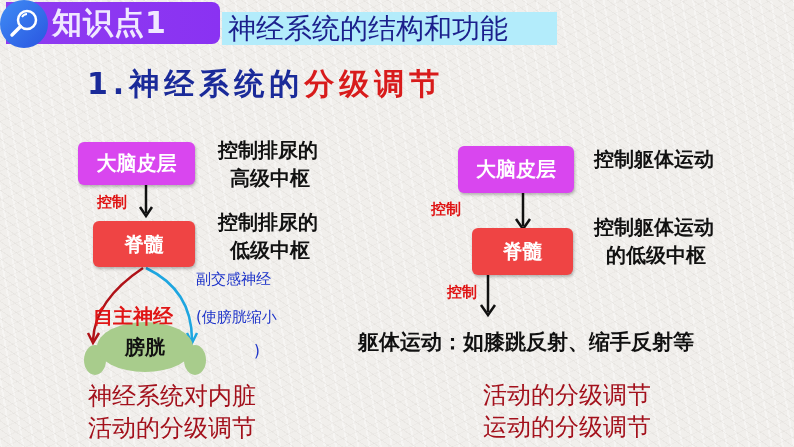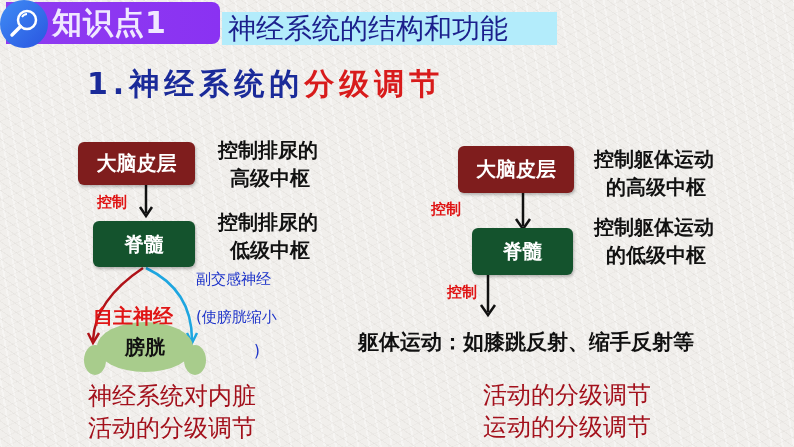--- a/index.html
+++ b/index.html
@@ -45,22 +45,22 @@
     font-size: 30px; font-weight: bold; letter-spacing: 5px;
   }
   .section-title .navy { color: #1a2a99; }
   .section-title .red { color: #d81b1b; }
 
   .box {
     display: flex; align-items: center; justify-content: center;
     color: #ffffff; font-weight: bold; font-size: 20px;
     border-radius: 6px; box-shadow: 1px 2px 3px rgba(0,0,0,0.25);
   }
-  .box.blue { background: #7f1d1d; }
-  .box.green { background: #14532d; }
+  .box.blue { background: #d946ef; }
+  .box.green { background: #ef4444; }
 
   .black-label { font-weight: bold; font-size: 20px; color: #111; line-height: 28px; }
   .red-label { font-weight: bold; font-size: 15px; color: #e01515; }
   .blue-label { font-weight: normal; font-size: 15px; color: #1d33c9; line-height: 28px; }
   .maroon-label { font-size: 24px; color: #a3111c; line-height: 32px; }
 
   .ellipse { background: #a8cc8c; border-radius: 50%; }
   .bladder-text { font-size: 20px; font-weight: bold; color: #111; text-align: center; }
 </style>
 </head>
@@ -130,21 +130,20 @@
 <div class="abs red-label" style="left:93px;top:303px;font-size:20px;">自主神经</div>
 
 <div class="abs maroon-label" style="left:88px;top:380px;">
   <div>神经系统对内脏</div>
   <div>活动的分级调节</div>
 </div>
 
 <div class="abs box blue" style="left:458px;top:146px;width:116px;height:47px;">大脑皮层</div>
 <div class="abs black-label" style="left:594px;top:145px;">
   <div>控制躯体运动</div>
-  <div style="padding-left:12px;">的高级中枢</div>
 </div>
 
 <div class="abs red-label" style="left:431px;top:200px;">控制</div>
 
 <div class="abs box green" style="left:472px;top:228px;width:101px;height:47px;">脊髓</div>
 <div class="abs black-label" style="left:594px;top:213px;">
   <div>控制躯体运动</div>
   <div style="padding-left:12px;">的低级中枢</div>
 </div>
 

